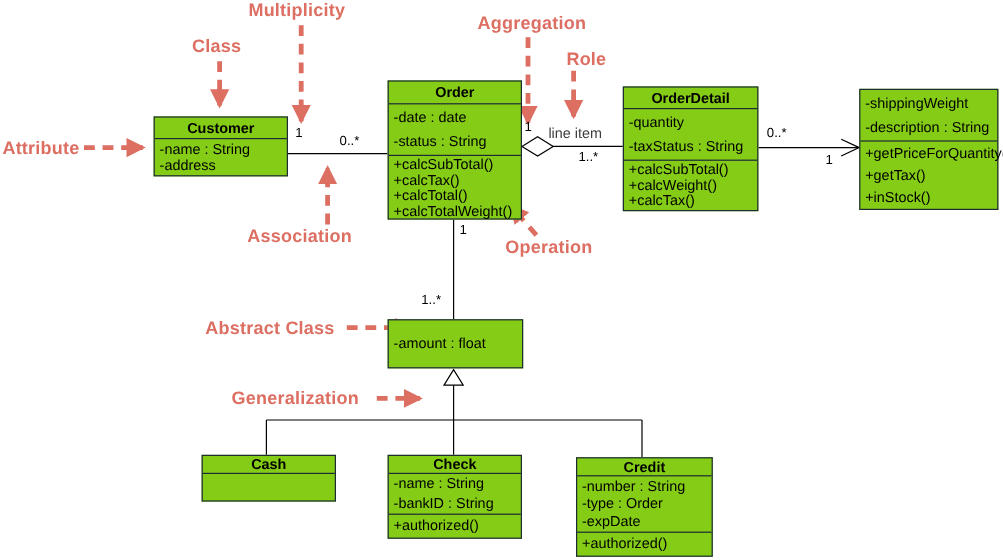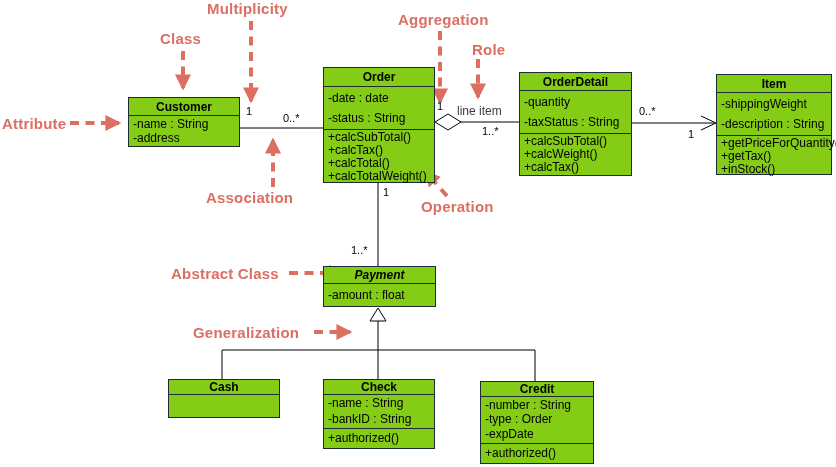--- a/index.html
+++ b/index.html
@@ -84,34 +84,32 @@
       <div class="line">-taxStatus : String</div>
     </div>
     <div class="cmp ops">
       <div class="line">+calcSubTotal()</div>
       <div class="line">+calcWeight()</div>
       <div class="line">+calcTax()</div>
     </div>
   </div>
 
   <div class="cls" style="left:716px;top:74px;width:116px;height:101px;">
-    <div class="cls-title" style="height:17px;">Item</div>
     <div class="cmp attrs" style="flex:0 0 42px;">
       <div class="line">-shippingWeight</div>
       <div class="line">-description : String</div>
     </div>
     <div class="cmp ops">
       <div class="line">+getPriceForQuantity()</div>
       <div class="line">+getTax()</div>
       <div class="line">+inStock()</div>
     </div>
   </div>
 
   <div class="cls" style="left:323px;top:266px;width:113px;height:41px;">
-    <div class="cls-title abstract" style="height:16px;">Payment</div>
     <div class="cmp attrs">
       <div class="line">-amount : float</div>
     </div>
   </div>
 
   <div class="cls" style="left:168px;top:379px;width:112px;height:39px;">
     <div class="cls-title" style="height:14px;text-align:right;">Cash</div>
   </div>
 
   <div class="cls" style="left:323px;top:379px;width:112px;height:70px;">

